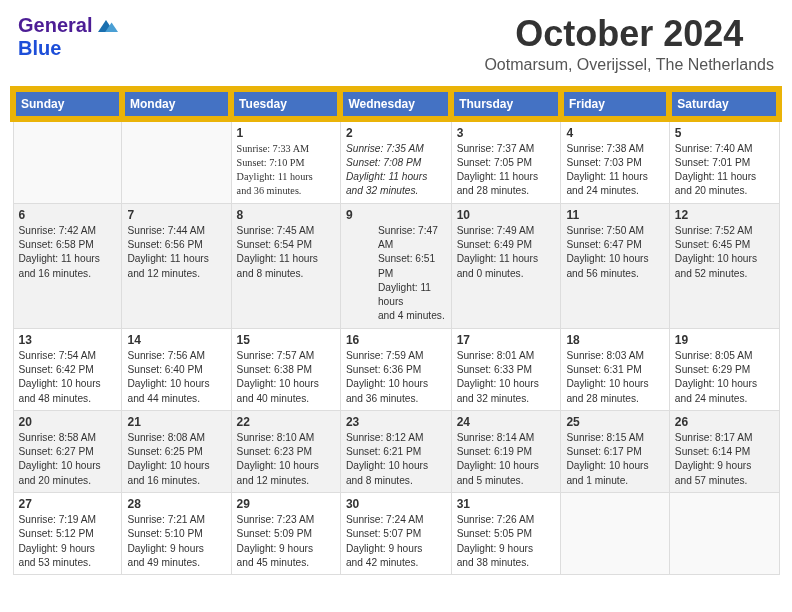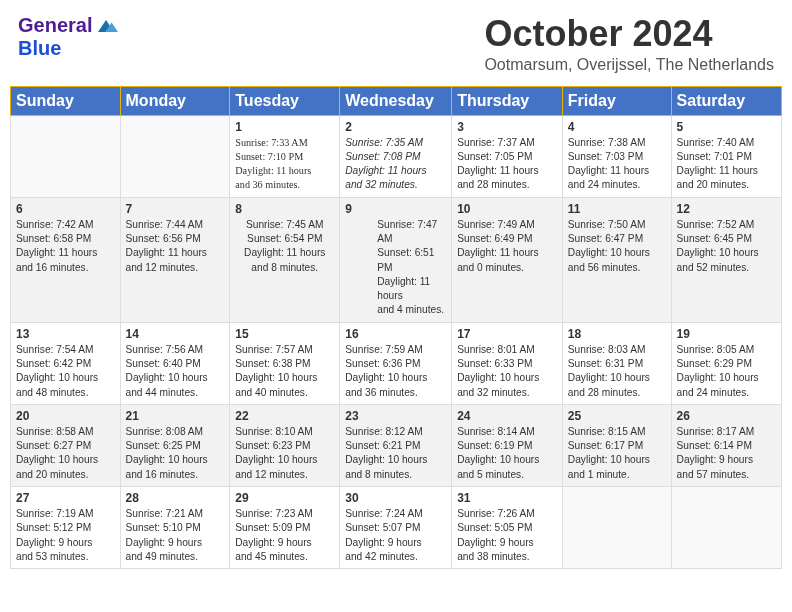--- a/index.html
+++ b/index.html
@@ -30,21 +30,21 @@
       color: #333;
     }
     .logo-general { color: #4c1d95; font-weight: bold; font-size: 20px; }
     .logo-blue { color: #1d4ed8; font-weight: bold; font-size: 20px; }
     .logo-icon {
       width: 24px;
       height: 20px;
       margin-left: 2px;
     }
     .title-area {
-      text-align: left;
+      text-align: center;
     }
     .month-title {
       font-size: 36px;
       font-weight: bold;
       color: #333;
       line-height: 1.1;
     }
     .location {
       font-size: 16px;
       color: #555;
@@ -53,23 +53,23 @@
     .calendar {
       width: 100%;
       border-collapse: collapse;
       font-size: 10.5px;
     }
     .calendar th {
       background: #4472c4;
       color: #fff;
       text-align: left;
       padding: 5px 5px;
-      font-size: 16px;
+      font-size: 12px;
       font-weight: bold;
-      border: 1px solid #eab308;
+      border: 6px solid #eab308;
     }
     .calendar td {
       vertical-align: top;
       border: 1px solid #ddd;
       padding: 4px 5px;
       width: 113px;
       min-height: 80px;
       background: #fff;
     }
     .calendar td.empty {
@@ -173,21 +173,21 @@
         </td>
         <td>
           <span class="day-number">7</span>
           <div class="day-info" style="white-space: pre-line;">Sunrise: 7:44 AM
 Sunset: 6:56 PM
 Daylight: 11 hours
 and 12 minutes.</div>
         </td>
         <td>
           <span class="day-number">8</span>
-          <div class="day-info" style="white-space: pre-line; text-align: center;">Sunrise: 7:45 AM
+          <div class="day-info" style="white-space: pre-line;">Sunrise: 7:45 AM
 Sunset: 6:54 PM
 Daylight: 11 hours
 and 8 minutes.</div>
         </td>
         <td>
           <span class="day-number">9</span>
           <div class="day-info" style="white-space: pre-line; margin-left: 32px;">Sunrise: 7:47 AM
 Sunset: 6:51 PM
 Daylight: 11 hours
 and 4 minutes.</div>

